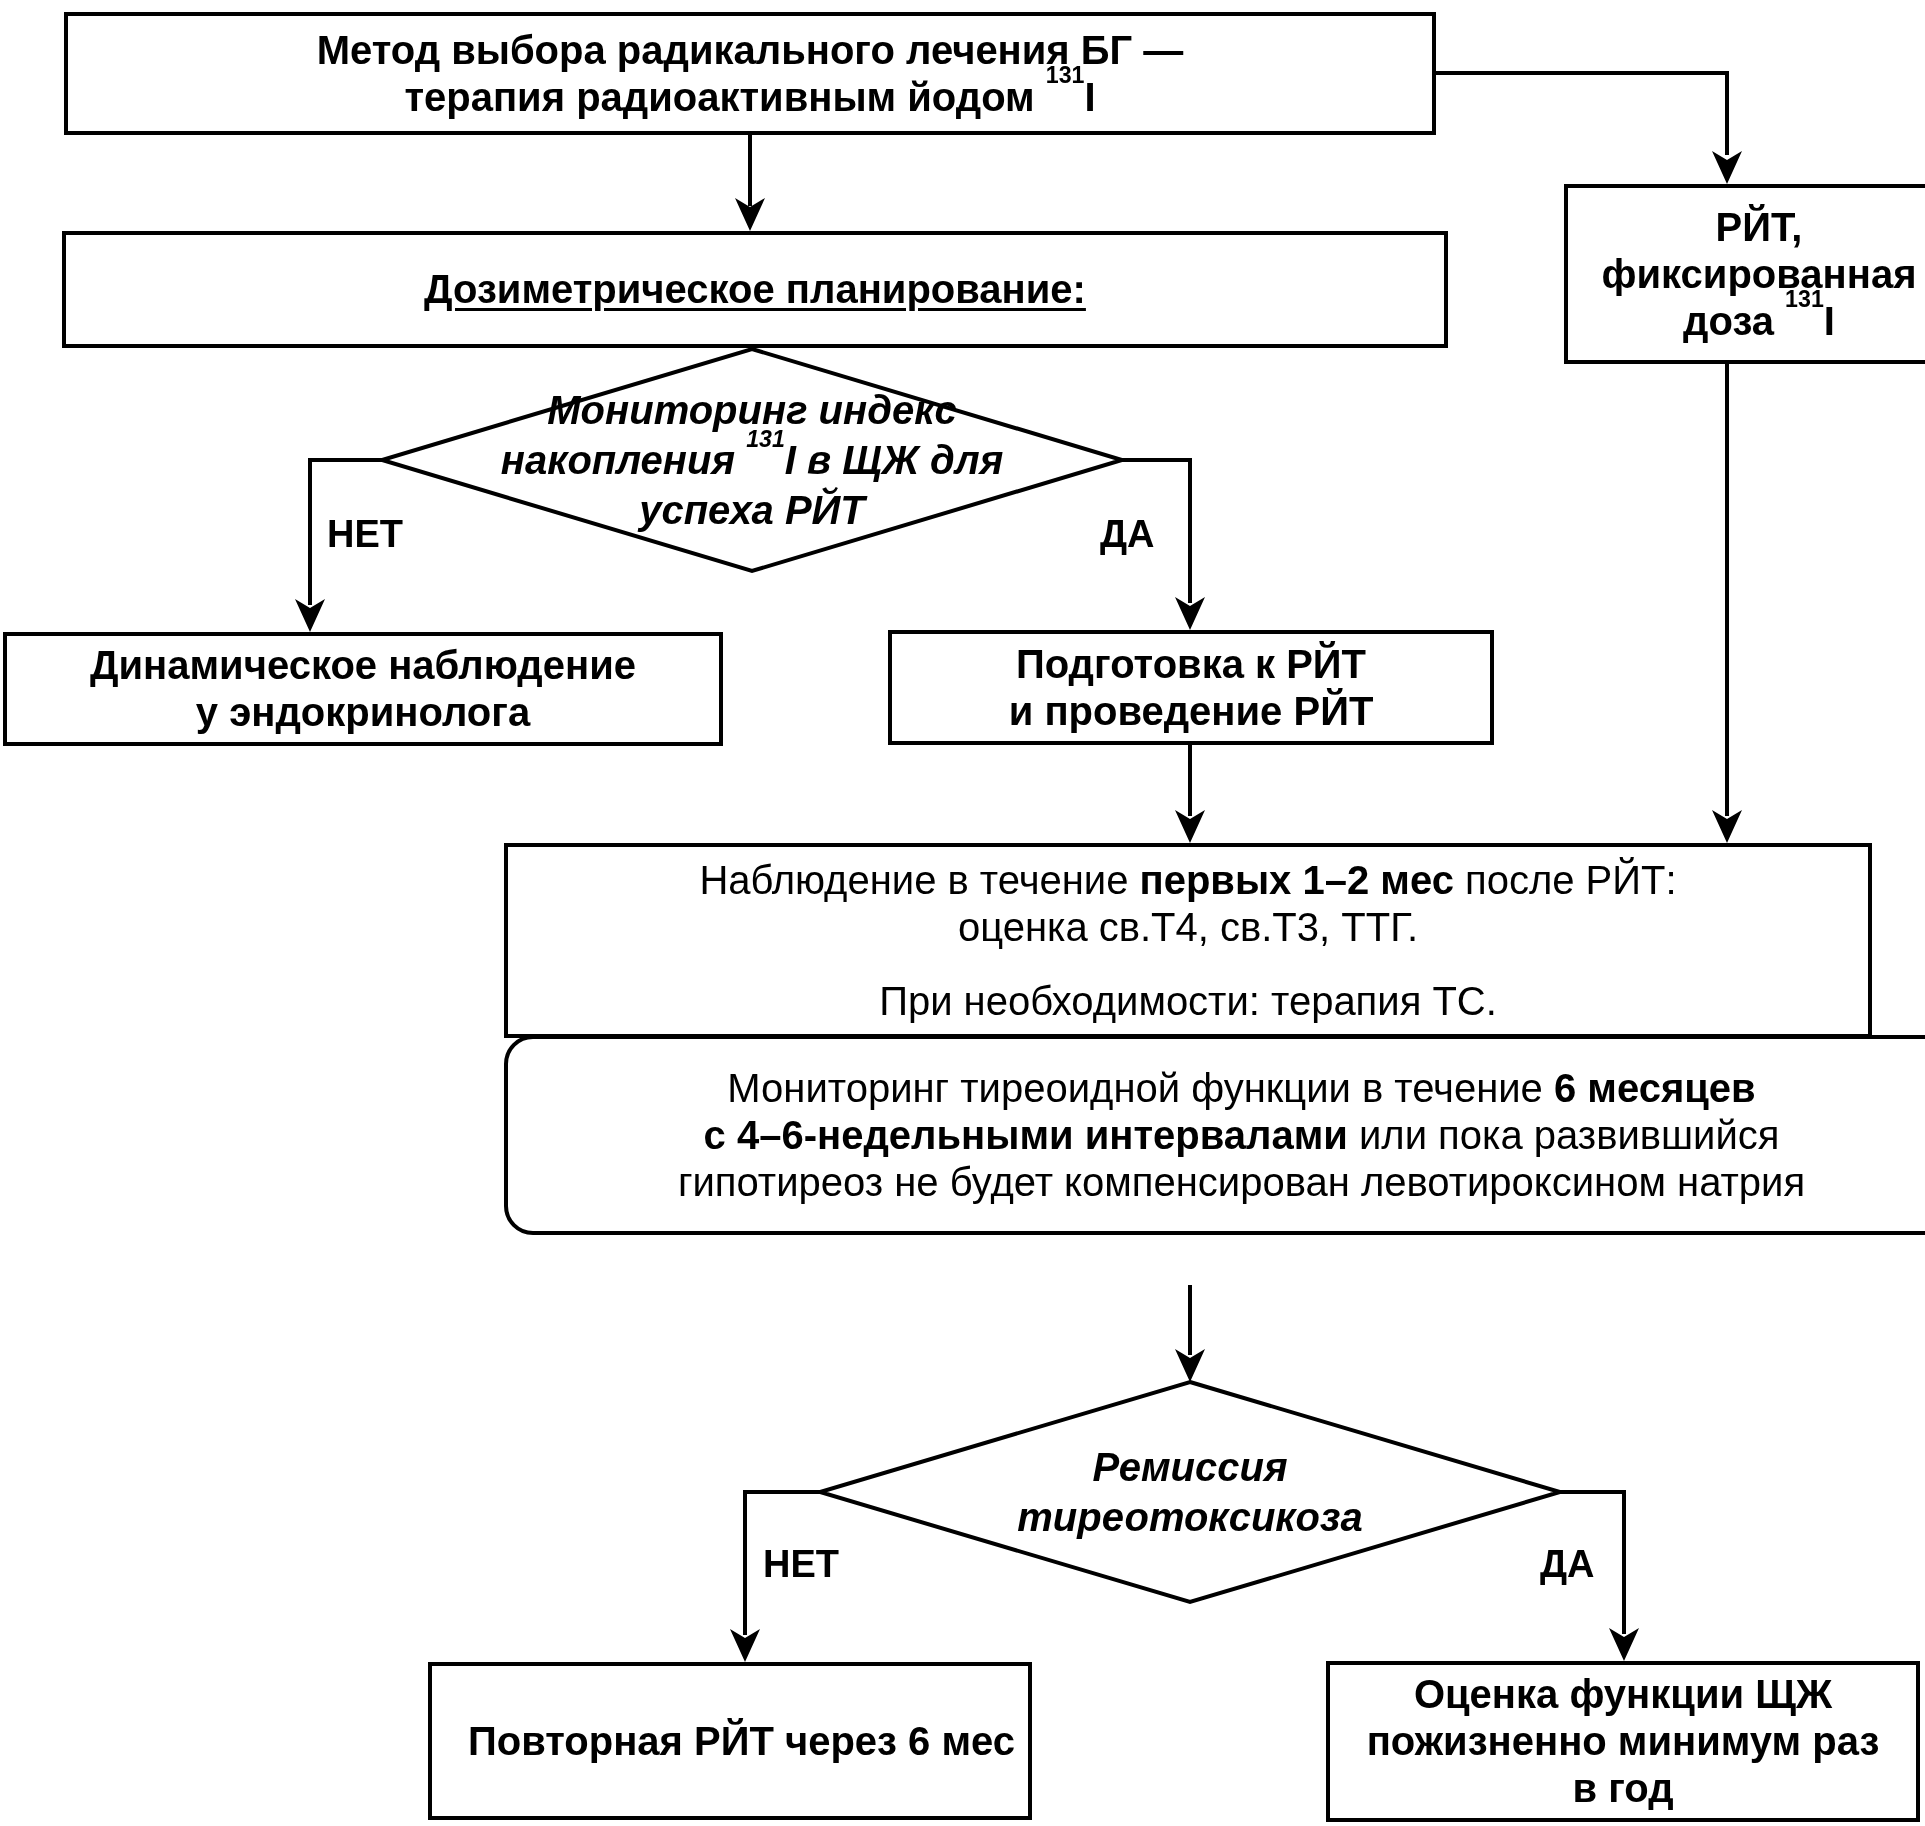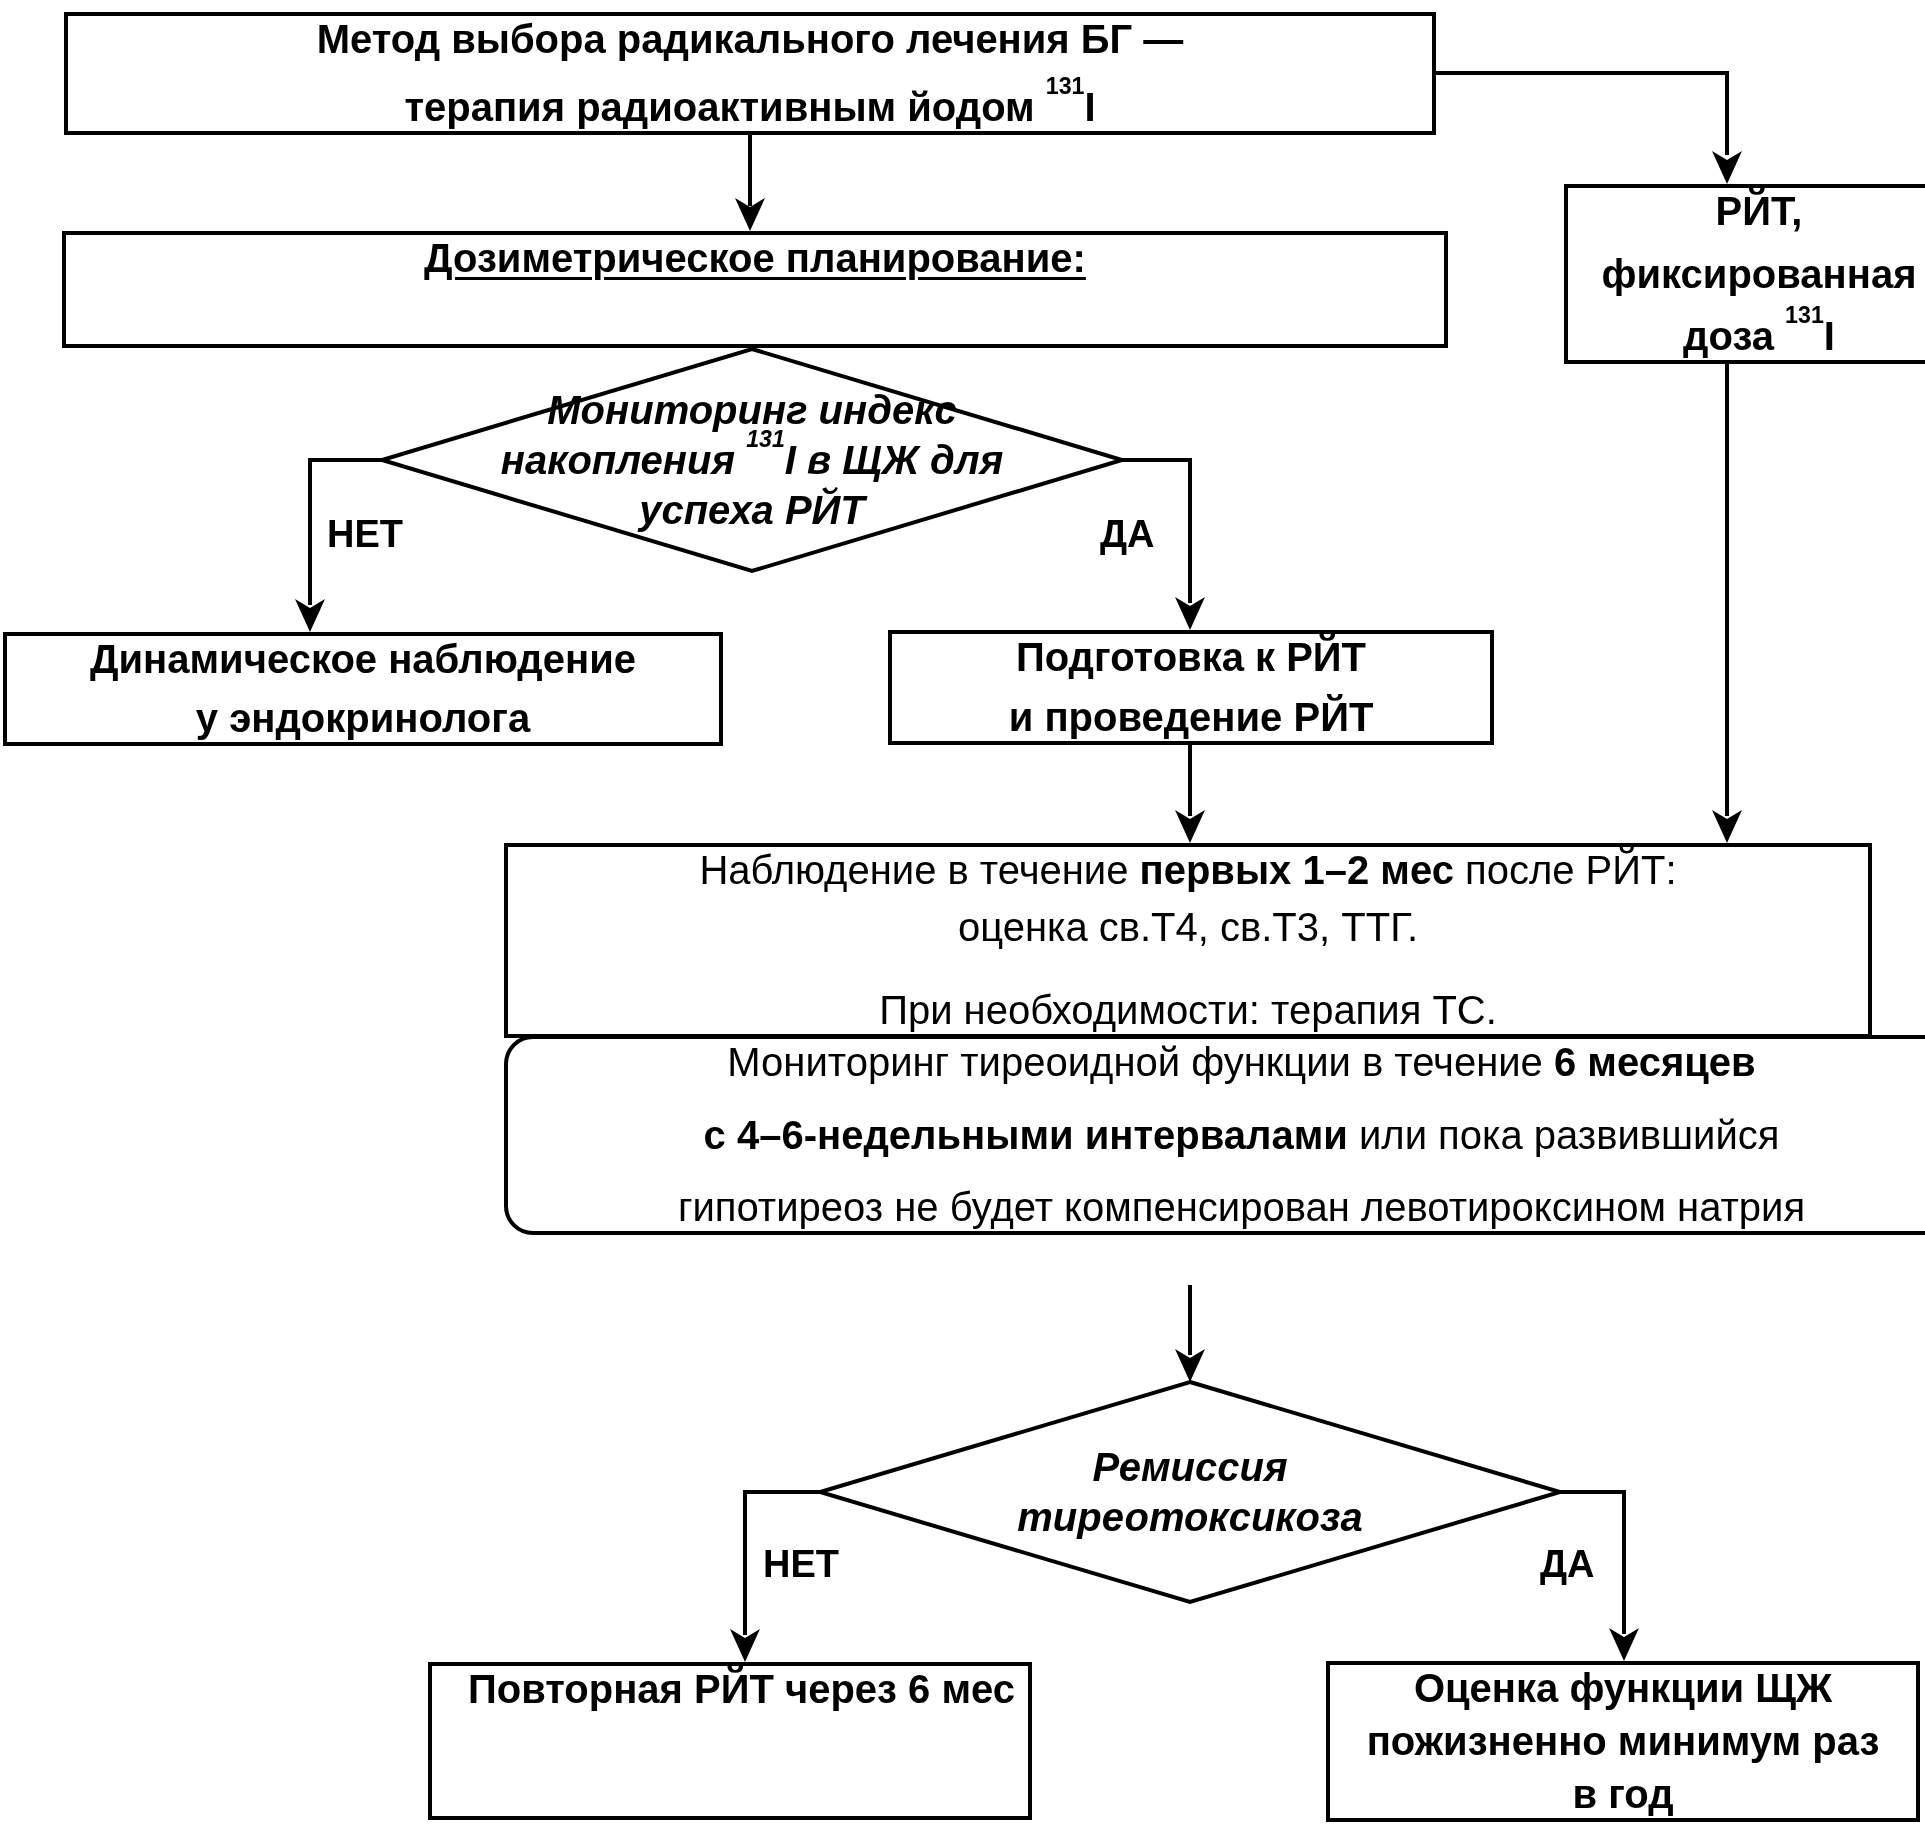--- a/index.html
+++ b/index.html
@@ -9,21 +9,21 @@
     position:relative; width:1925px; height:1826px; background:var(--bg);
     font-family:"Liberation Sans", sans-serif; color:var(--text);
   }
   .wires { position:absolute; left:0; top:0; z-index:1; }
   .wires polyline, .wires line { stroke:var(--line); stroke-width:4; fill:none; }
   .wires polygon.arrow { fill:var(--line); stroke:none; }
   .wires polygon.diamond { fill:var(--bg); stroke:var(--line); stroke-width:4; }
   .box {
     position:absolute; z-index:2; background:var(--bg);
     border:4px solid var(--line);
-    display:flex; flex-direction:column; justify-content:space-between; align-items:center;
+    display:flex; flex-direction:column; justify-content:center; align-items:center;
     text-align:center; font-size:40px; line-height:47px;
   }
   .bold { font-weight:bold; }
   .overlay {
     position:absolute; z-index:3; display:flex; flex-direction:column;
     justify-content:center; align-items:center; text-align:center;
     font-size:40px; line-height:50px; font-weight:bold; font-style:italic;
   }
   .edge-label {
     position:absolute; z-index:3; font-size:38px; line-height:40px; font-weight:bold;

